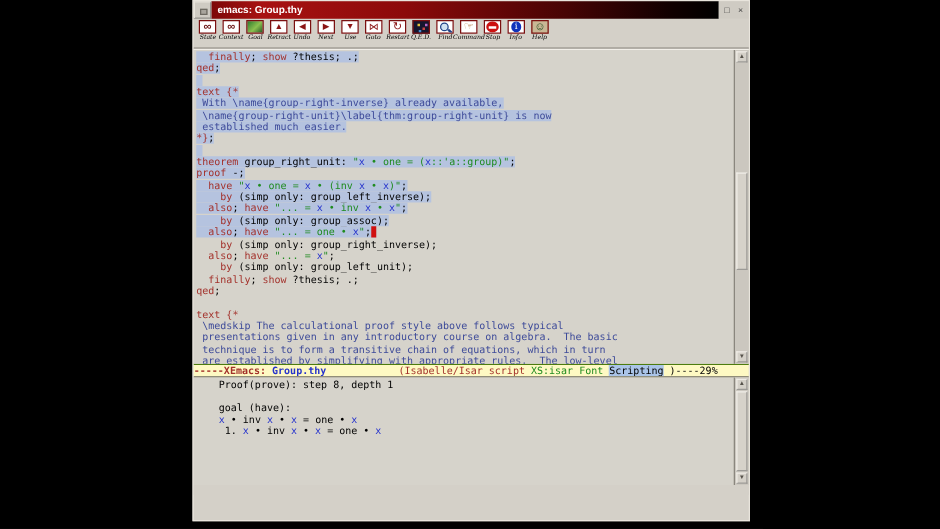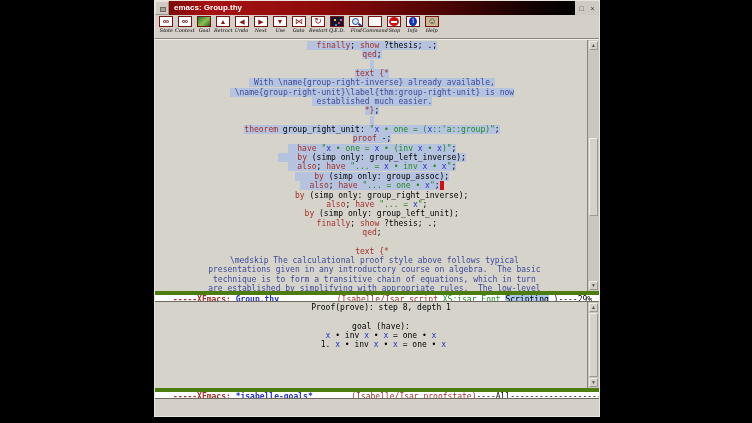--- a/index.html
+++ b/index.html
@@ -57,21 +57,21 @@
                      font-family:"DejaVu Serif",serif;}
   .help-icon{background:#c9b795;color:#234d23;font-size:9px;line-height:9px;}
 
   
   .buffers{border-top:1px solid #f2efe9;}
   .pane{position:relative;background:var(--bufbg,#d6d3cb);}
   .buffer{font-family:"DejaVu Sans Mono",monospace;font-size:8px;line-height:9.35px;
           white-space:pre;overflow:hidden;padding:1px 0 0 2px;margin-right:12px;color:#000;}
   .script{height:250px;}
   .goals{height:85px;margin-left:18px;}
-  .line{height:9.35px;text-align:center;}
+  .line{height:9.35px;}
   .hl{background:var(--locked,#b5c3df);}
   .c-kw{color:var(--kw,#a3312b);}
   .c-str{color:var(--str,#1f8b1f);}
   .c-var{color:var(--var,#2633cc);}
   .c-doc{color:var(--doc,#3d4a99);}
   .c-mlred{color:var(--kw,#a3312b);}
   .c-mlredb{color:var(--kw,#a3312b);font-weight:bold;}
   .c-mlblueb{color:var(--var,#2633cc);font-weight:bold;}
   .c-mlgreen{color:var(--str,#1f8b1f);}
   .c-mlhl{background:var(--mlhl,#aac4e8);color:#000;}
@@ -84,23 +84,23 @@
   .sb-arrow{position:absolute;left:1px;right:1px;height:9px;background:#d4d0c8;
             border:1px outset #efece6;box-sizing:border-box;font-size:5px;line-height:7px;
             text-align:center;color:#55514a;}
   .sb-up{top:1px;} .sb-down{bottom:1px;}
   .sb-thumb{position:absolute;left:1px;right:1px;background:#d6d2ca;
             border:1px outset #f0ede7;box-sizing:border-box;}
   .thumb-script{top:98px;height:78px;}
   .thumb-goals{top:11px;bottom:11px;}
 
   
-  .modeline{height:11px;background:#ffffff;border-top:4px solid #4d7c0f;border-bottom:1px solid #6e6a62;
+  .modeline{height:11px;background:#fef9c3;border-top:1px solid #4d7c0f;border-bottom:1px solid #6e6a62;
             box-sizing:border-box;font-family:"DejaVu Sans Mono",monospace;font-size:8px;line-height:9px;
-            white-space:pre;overflow:hidden;padding-left:18px;color:#000;}
+            white-space:pre;overflow:hidden;padding-left:0;color:#000;}
   .echo{height:8px;background:var(--chrome,#d4d0c8);}
 </style>
 </head>
 <body>
 
 <div class="desktop">
   <div class="window">
 
     <div class="titlebar">
       <div class="tb-menu-btn"></div>
@@ -190,19 +190,18 @@
 
       <div class="pane">
         <div class="buffer goals"><div class="line"><span><span>Proof(prove): step 8, depth 1</span></span></div><div class="line"><span><span></span></span></div><div class="line"><span><span>goal (have):</span></span></div><div class="line"><span><span class="c-var">x</span><span> • inv </span><span class="c-var">x</span><span> • </span><span class="c-var">x</span><span> = one • </span><span class="c-var">x</span></span></div><div class="line"><span><span> 1. </span><span class="c-var">x</span><span> • inv </span><span class="c-var">x</span><span> • </span><span class="c-var">x</span><span> = one • </span><span class="c-var">x</span></span></div></div>
         <div class="vscroll">
           <div class="sb-arrow sb-up">▲</div>
           <div class="sb-thumb thumb-goals"></div>
           <div class="sb-arrow sb-down">▼</div>
         </div>
       </div>
 
-      <div class="modeline"><span class="c-mlredb">-----</span><span class="c-mlredb">XEmacs:</span><span> </span><span class="c-mlblueb">*isabelle-goals*</span><span>        </span><span class="c-mlred">(Isabelle/Isar proofstate)</span><span>----All--------------------</span></div>
 
       <div class="echo"></div>
     </div>
 
   </div>
 </div>
 
 </body></html>

